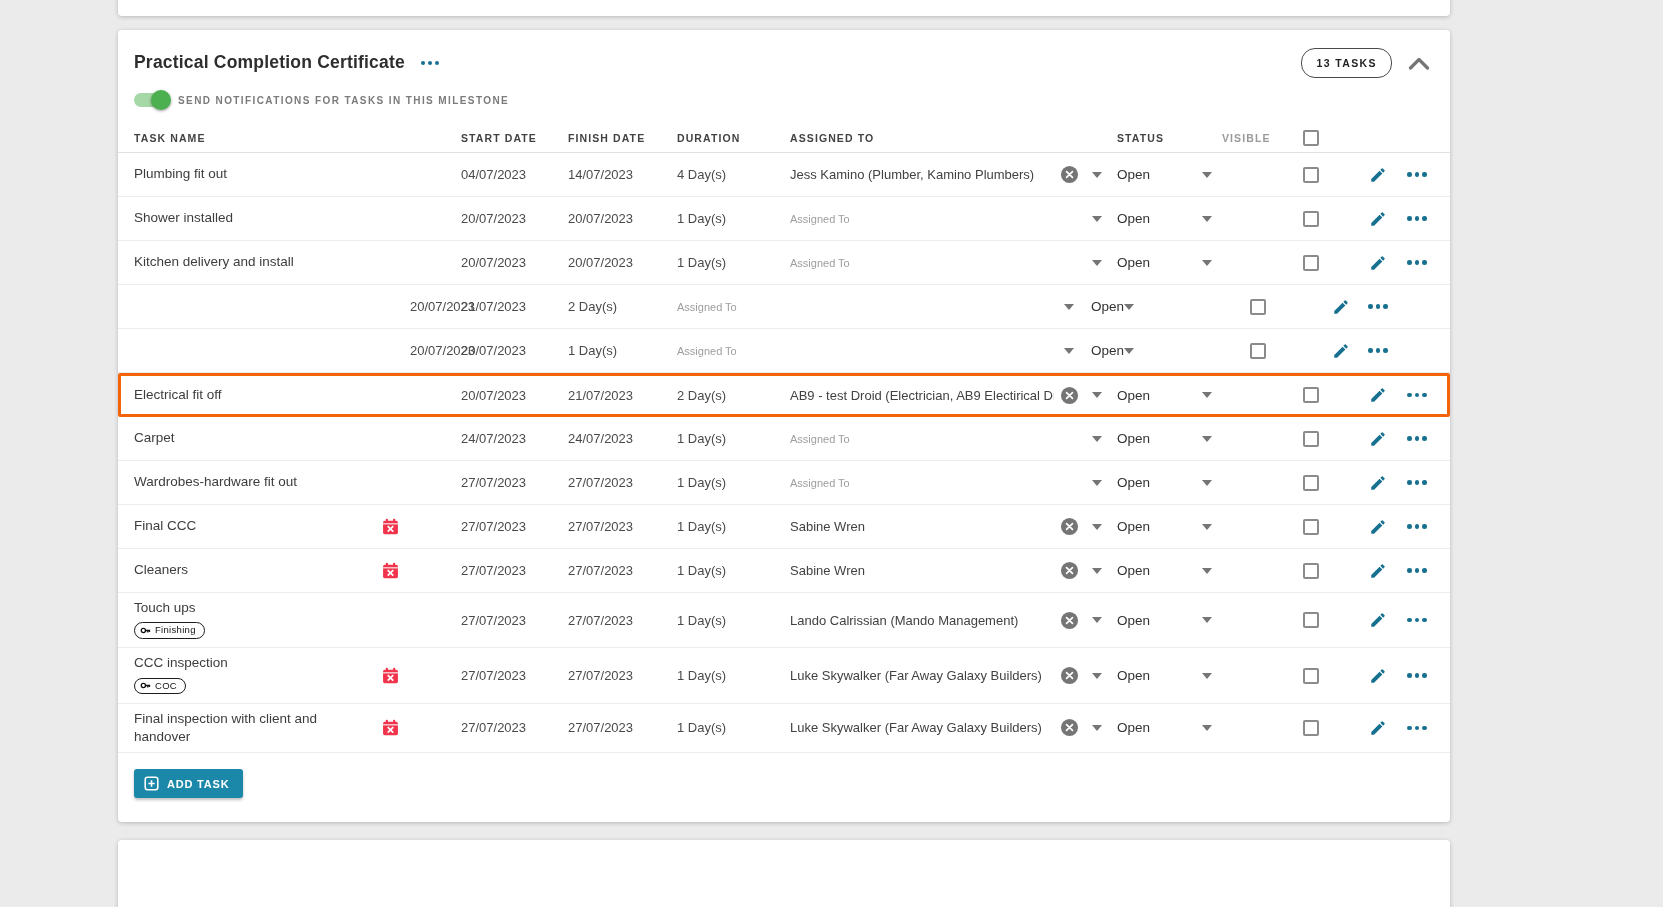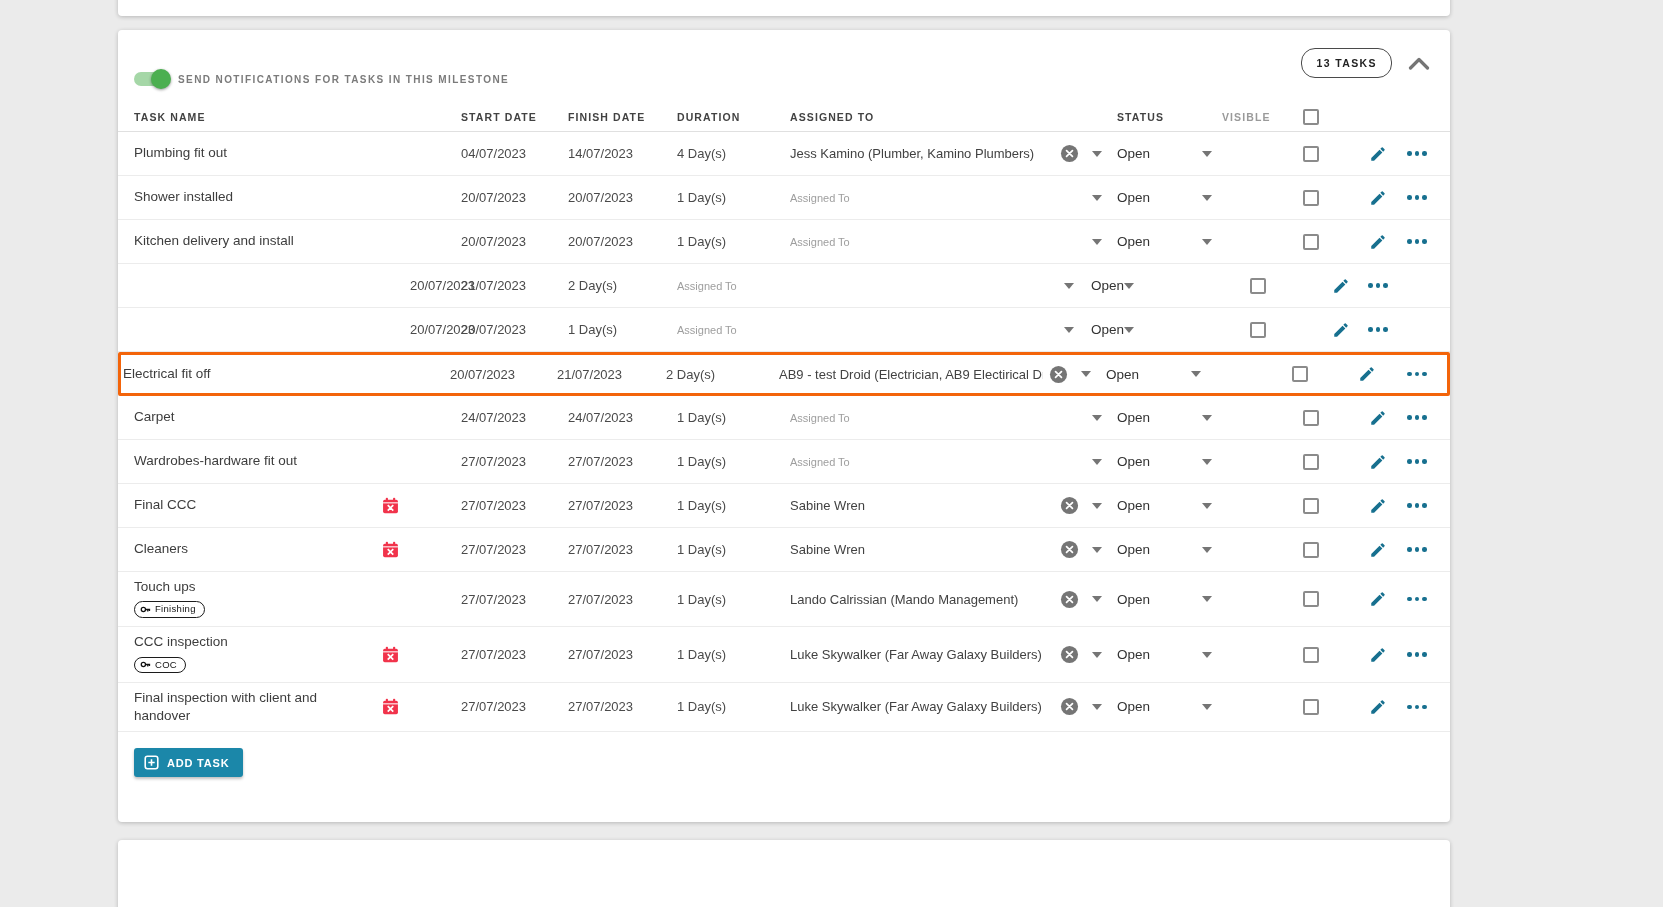--- a/index.html
+++ b/index.html
@@ -37,21 +37,21 @@
   .grid { display:grid; align-items:center;
     grid-template-columns:236px 40px 51px 107px 109px 113px 264px 30px 26px 110px 76px 30px 30px 44px 1fr; }
 
   .thead { padding:0 16px; margin-top:16px; height:30px; border-bottom:1px solid #e0e0e0; }
   .th { font-size:10.5px; font-weight:bold; color:#424242; letter-spacing:1.1px; }
   .th.status-h { padding-left:7px; }
   .th.visible-h { padding-left:2px; color:#9a9a9a; }
 
   .rows { }
   .task-row { padding:0 16px; min-height:44px; border-bottom:1px solid #ececec; position:relative; }
-  .task-row.highlight { border:3px solid #f3640a; border-radius:2px; padding:0 2px; border-bottom:3px solid #f3640a; }
+  .task-row.highlight { border:3px solid #f3640a; border-radius:2px; padding:0 13px; border-bottom:3px solid #f3640a; }
   .name-cell { font-size:13.5px; color:#3d3d3d; line-height:1.35; padding:6px 8px 6px 0; }
   .tag-chip { display:inline-flex; align-items:center; gap:4px; border:1.3px solid #1c1c1c;
     border-radius:9px; padding:1px 8px 1px 5px; margin-top:5px; background:#fff; }
   .tag-chip .tag-label { font-size:9.5px; font-weight:normal; color:#111; letter-spacing:.3px; }
   .cal-cell { display:flex; justify-content:center; }
   .date-cell, .dur-cell { font-size:13px; color:#4a4a4a; }
   .assigned-cell { font-size:13px; color:#424242; white-space:nowrap; overflow:hidden; padding-right:4px; }
   .assigned-cell .placeholder { font-size:11px; color:#9e9e9e; }
   .xcircle { display:flex; justify-content:center; cursor:pointer; }
   .caret-cell { display:flex; justify-content:center; cursor:pointer; }
@@ -71,20 +71,28 @@
     box-shadow:0 2px 3px rgba(0,0,0,.25); font-family:"Liberation Sans",sans-serif; }
 </style>
 </head>
 <body>
 
 <div class="page">
   <div class="card-sliver card-top"></div>
 
   <div class="card">
     <div class="card-head">
+      <div class="title-line">
+        <span class="title">Practical Completion Certificate</span>
+        <span class="dots">
+            <i></i>
+            <i></i>
+            <i></i>
+          </span>
+      </div>
       <div class="head-right">
         <span class="task-badge">13 TASKS</span>
         <button class="collapse-btn">
           <svg width="22" height="13" viewBox="0 0 22 13">
             <path d="M2.5 11 L11 2.5 L19.5 11" fill="none" stroke="#757575" stroke-width="3.2" stroke-linecap="round" stroke-linejoin="round"></path>
           </svg>
         </button>
       </div>
       <div class="toggle-row">
         <span class="switch">

